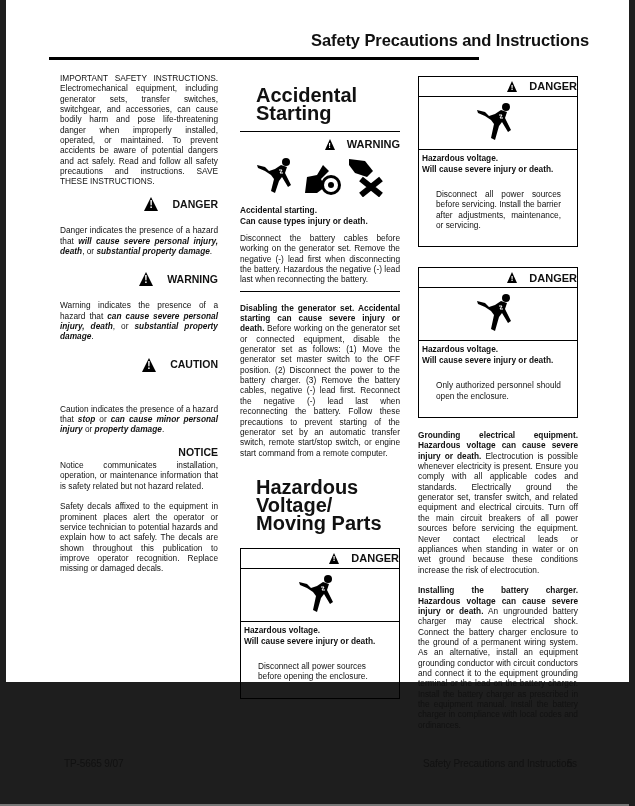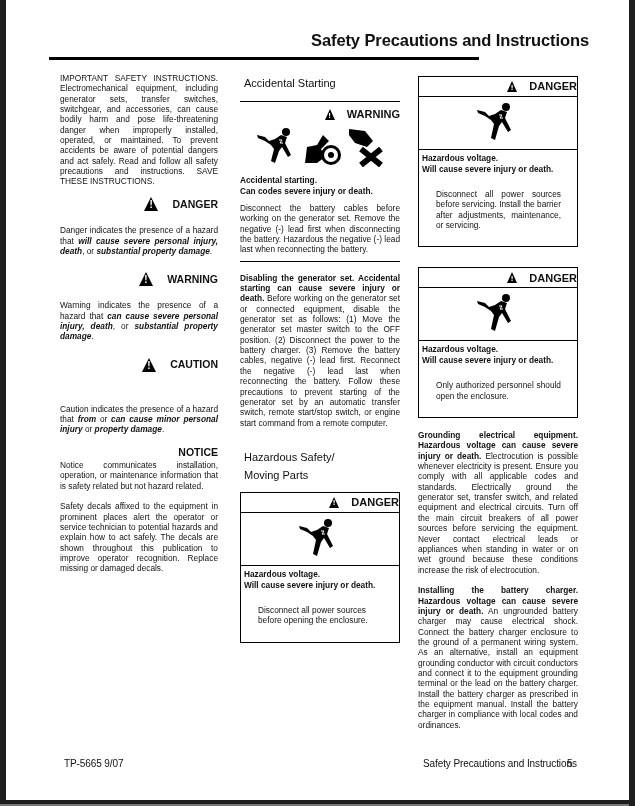--- a/index.html
+++ b/index.html
@@ -1,35 +1,35 @@
 <!DOCTYPE html>
 <html><head>
 <meta charset="utf-8">
 <style>
   html, body { margin: 0; padding: 0; }
   body { width: 635px; height: 806px; background: #1e1e1e; position: relative; overflow: hidden;
          font-family: "Liberation Sans", sans-serif; color: #111; }
-  .page { position: absolute; left: 6px; top: 0; width: 623px; height: 800px; background: #fff; }
+  .page { position: absolute; left: 6px; top: 0; width: 623px; height: 682px; background: #fff; }
   .abs { position: absolute; }
   .hdr-title { right: 40px; top: 31px; font-size: 16.5px; font-weight: bold; letter-spacing: -0.1px; white-space: nowrap; }
   .hdr-rule { left: 49px; top: 57px; width: 425px; height: 3px; background: #000; }
   .col { position: absolute; font-size: 8.3px; line-height: 10.35px; text-align: justify; }
   .col p { margin: 0 0 10.4px 0; }
   .c1 { left: 54px; top: 73px; width: 158px; }
   .c2 { left: 234px; top: 70px; width: 160px; }
   .c3 { left: 412px; top: 76px; width: 160px; }
   .sig { display: flex; align-items: center; justify-content: flex-end; font-weight: bold; font-size: 10.5px; margin: 0; }
   .tri { display: inline-block; width: 0; height: 0; border-left: 7px solid transparent; border-right: 7px solid transparent;
          border-bottom: 14px solid #000; position: relative; margin-right: 14px; }
   .tri::after { content: "!"; position: absolute; left: -2px; top: 2px; color: #fff; font-size: 10px; font-weight: bold; line-height: 11px; }
   .tri.sm { border-left-width: 5.5px; border-right-width: 5.5px; border-bottom-width: 11px; margin-right: 12px; }
   .tri.sm::after { left: -1.5px; top: 1.5px; font-size: 8px; line-height: 9px; }
   .bi { font-weight: bold; font-style: italic; }
   .b { font-weight: bold; }
-  .sec-title { font-size: 11px; font-weight: normal; line-height: 18px; margin: 4px; text-align: left; }
+  .sec-title { font-size: 20px; font-weight: bold; line-height: 18px; margin: 16px; text-align: left; }
   .rule { height: 1px; background: #000; }
   .dbox { border: 1px solid #000; }
   .dbox-head { border-bottom: 1px solid #000; height: 19px; }
   .dbox-img { height: 52px; border-bottom: 1px solid #000; display: flex; align-items: center; justify-content: center; }
   .dbox-body { padding: 3px 2px 2px 3px; }
   .dbox-body .hz { font-weight: bold; font-size: 8.3px; line-height: 11px; margin: 0 0 5px 0; text-align: left; }
   .dbox-body .tx { margin: 14px; }
   .footer { font-size: 10px; top: 758px; white-space: nowrap; letter-spacing: -0.1px; }
   .bottom-line { left: 0; top: 804px; width: 629px; height: 2px; background: #777; }
 </style>
@@ -53,21 +53,21 @@
     <div class="sig" style="margin-bottom:14px">
       <span class="tri"></span>
       <span>WARNING</span>
     </div>
     <p style="margin-bottom:16px"><span>Warning indicates the presence of a hazard that </span><span class="bi">can cause severe personal injury, death</span><span>, or </span><span class="bi">substantial property damage</span><span>.</span></p>
 
     <div class="sig" style="margin-bottom:32px">
       <span class="tri"></span>
       <span>CAUTION</span>
     </div>
-    <p style="margin-bottom:12px"><span>Caution indicates the presence of a hazard that </span><span class="bi">from</span><span> or </span><span class="bi">can cause minor personal injury</span><span> or </span><span class="bi">property damage</span><span>.</span></p>
+    <p style="margin-bottom:12px"><span>Caution indicates the presence of a hazard that </span><span class="bi">stop</span><span> or </span><span class="bi">can cause minor personal injury</span><span> or </span><span class="bi">property damage</span><span>.</span></p>
 
     <div class="sig" style="margin-bottom:3px">
       <span>NOTICE</span>
     </div>
     <p>Notice communicates installation, operation, or maintenance information that is safety related but not hazard related.</p>
     <p>Safety decals affixed to the equipment in prominent places alert the operator or service technician to potential hazards and explain how to act safely. The decals are shown throughout this publication to improve operator recognition. Replace missing or damaged decals.</p>
   </div>
 
   <div class="col c2">
     <h2 class="sec-title" style="margin-bottom:9px">Accidental Starting</h2>
@@ -87,26 +87,26 @@
           <circle cx="28" cy="28" r="10" fill="#000"></circle>
           <circle cx="28" cy="28" r="7" fill="#fff"></circle>
           <circle cx="28" cy="28" r="3" fill="#000"></circle>
         </svg>
       <svg width="40" height="40" viewBox="0 0 40 40">
           <path d="M4 2 L20 4 L28 14 L22 20 L10 16 L4 8 Z" fill="#000"></path>
           <path d="M16 22 L36 38 M36 22 L16 38" stroke="#000" stroke-width="6"></path>
           <circle cx="26" cy="30" r="3" fill="#000"></circle>
         </svg>
     </div>
-    <p style="margin:4px 0 0 0;font-weight:bold;line-height:11px;text-align:left"><span>Accidental starting.</span><br><span>Can codes severe injury or death.</span></p>
+    <p style="margin:4px 0 0 0;font-weight:bold;line-height:11px;text-align:left"><span>Accidental starting.</span><br><span>Can cause types injury or death.</span></p>
     <p style="margin-top:6px;margin-bottom:6px">Disconnect the battery cables before working on the generator set. Remove the negative (-) lead first when disconnecting the battery. Hazardous the negative (-) lead last when reconnecting the battery.</p>
     <div class="rule"></div>
     <p style="margin-top:11px;margin-bottom:20px"><span class="b">Disabling the generator set. Accidental starting can cause severe injury or death.</span><span> Before working on the generator set or connected equipment, disable the generator set as follows: (1) Move the generator set master switch to the OFF position. (2) Disconnect the power to the battery charger. (3) Remove the battery cables, negative (-) lead first. Reconnect the negative (-) lead last when reconnecting the battery. Follow these precautions to prevent starting of the generator set by an automatic transfer switch, remote start/stop switch, or engine start command from a remote computer.</span></p>
 
-    <h2 class="sec-title"><span>Hazardous Safety/</span><br><span>Moving Parts</span></h2>
+    <h2 class="sec-title"><span>Hazardous Voltage/</span><br><span>Moving Parts</span></h2>
 
     <div class="dbox" style="margin-top:8px">
       <div class="dbox-head sig" style="font-size:11px">
         <span class="tri sm"></span>
         <span>DANGER</span>
       </div>
       <div class="dbox-img">
         <svg width="46" height="42" viewBox="0 0 46 42">
             <path d="M2 8 L10 10 L14 14 L20 12 L26 8 L32 10 L30 16 L36 28 L33 30 L27 20 L24 24 L20 38 L16 36 L19 22 L16 18 L10 14 L3 11 Z" fill="#000"></path>
             <circle cx="31" cy="5" r="4" fill="#000"></circle>

